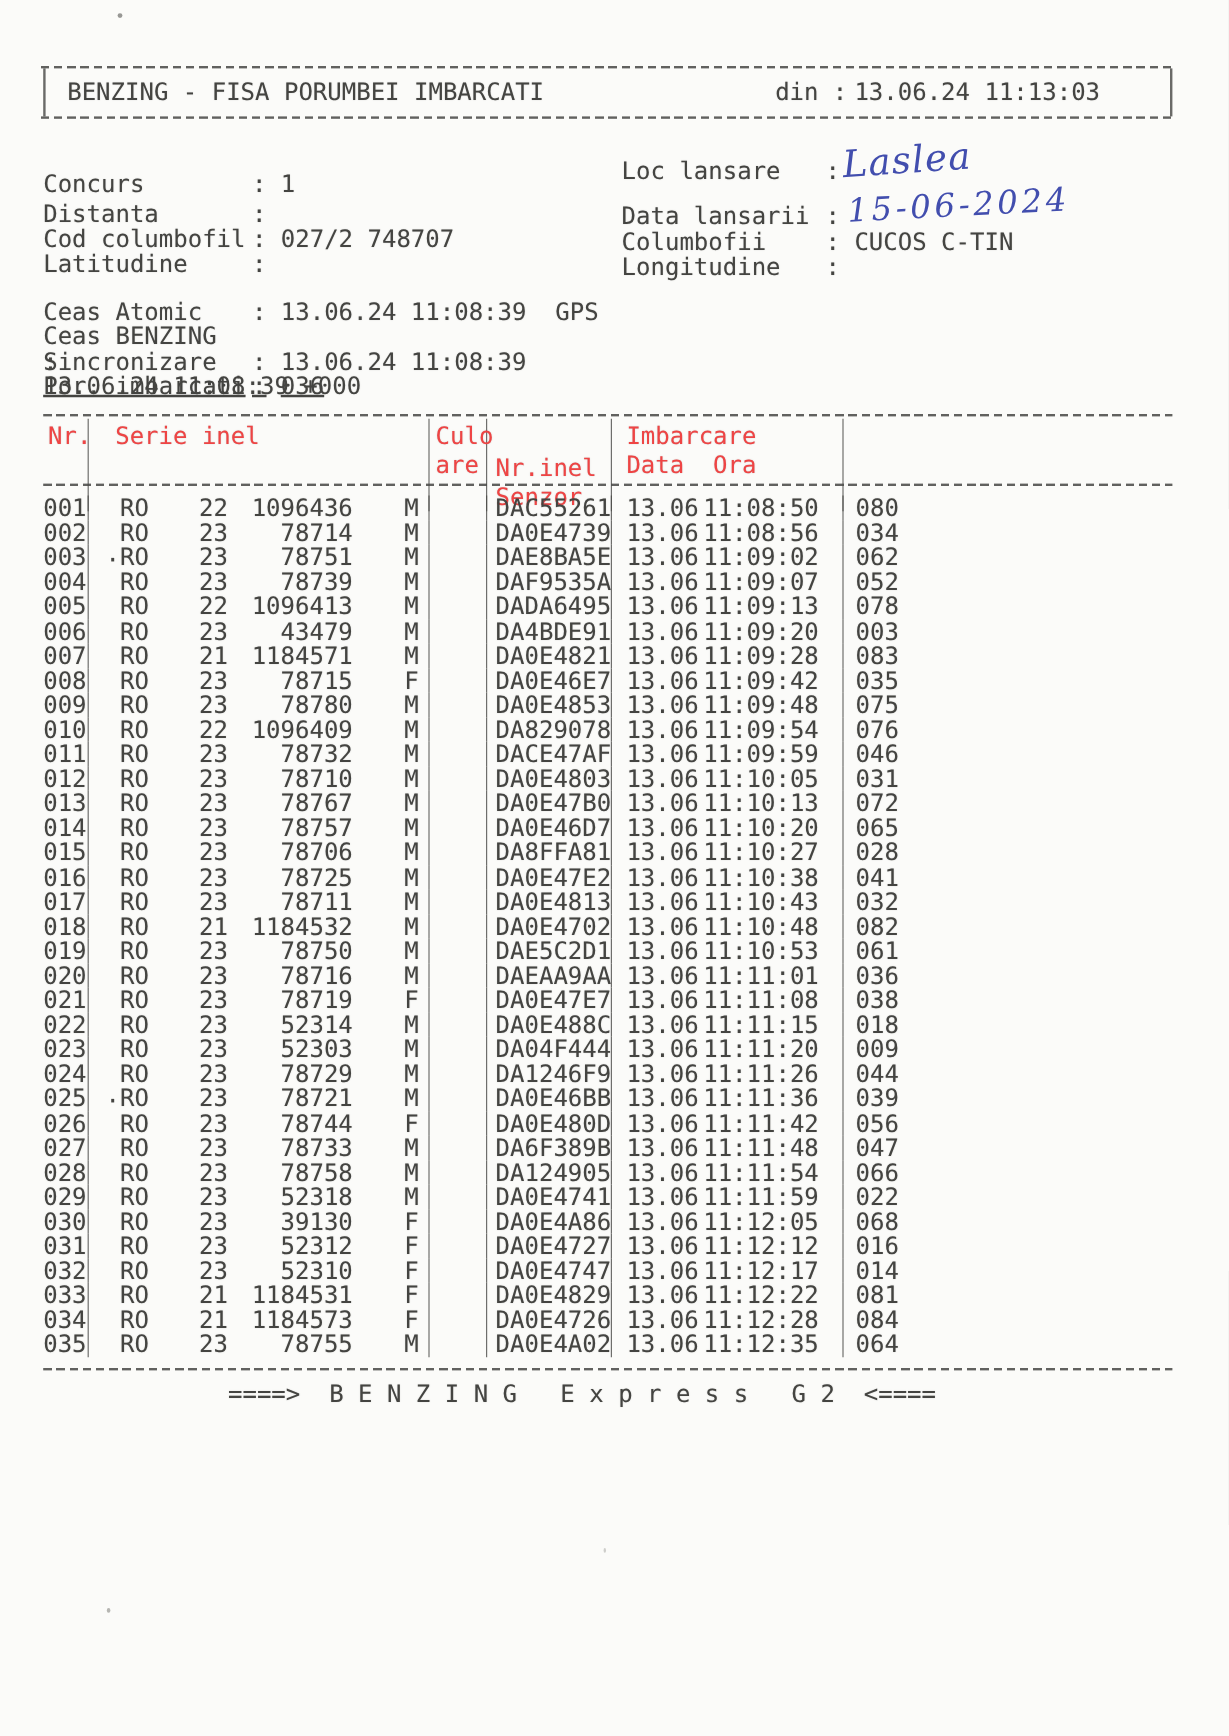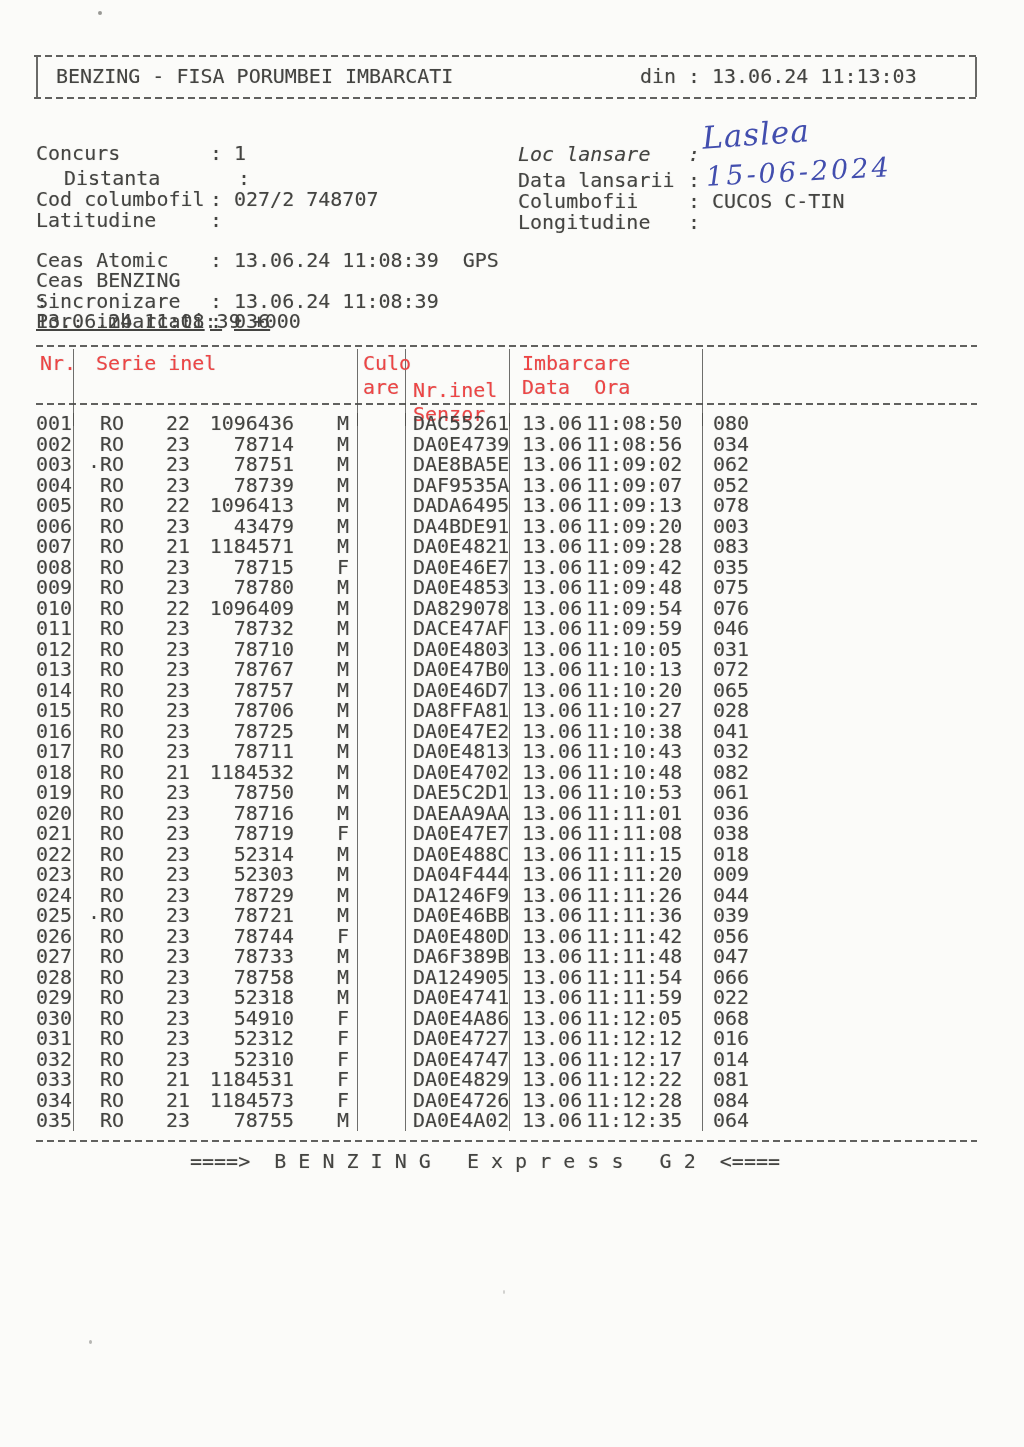--- a/index.html
+++ b/index.html
@@ -17,21 +17,21 @@
     line-height:20.5px;
     color:#444441;
     white-space:pre;
     text-shadow:0 0 1px rgba(90,90,90,.35);
   }
   .dash{
     position:absolute;height:2px;
     background:repeating-linear-gradient(90deg, rgba(70,70,68,.85) 0 7px, transparent 7px 11px);
   }
   
-  .hbox{position:absolute;left:36px;top:55px;width:941px;height:44px;}
+  .hbox{position:absolute;left:36px;top:55px;width:941px;height:44px;text-align:center;}
   .hbox .bar{position:absolute;top:2px;bottom:2px;width:2px;background:rgba(70,70,68,.8);}
   .hbox .bar.l{left:0;} .hbox .bar.r{right:0;}
   .hbox .t{top:0;left:-2px;right:-2px;} .hbox .b{bottom:0;left:-2px;right:-2px;}
   .hbox .title{left:20px;top:11px;}
   .din{position:absolute;left:604px;top:11px;display:flex;}
   .din .lbl{display:inline-block;width:48px;}
   .din .sep{display:inline-block;width:24px;}
   
   .iline{display:flex;}
   .iline .lbl{display:inline-block;width:174px;}
@@ -90,31 +90,31 @@
     <div class="bar r"></div>
     <div class="print title">BENZING - FISA PORUMBEI IMBARCATI</div>
     <div class="print din" style="left:604px;top:11px;">
       <span class="lbl">din</span><span class="sep">:</span><span>13.06.24 11:13:03</span>
     </div>
   </div>
 
   <div class="print iline" style="left:36px;top:125px;margin-top:18px;">
     <span class="lbl">Concurs</span><span class="sep">:</span><span>1</span>
   </div>
-  <div class="print iline" style="left:36px;top:168px;margin-left:28px;">
+  <div class="print iline" style="left:36px;top:168px;">
     <span class="lbl">Distanta</span><span class="sep">:</span><span></span>
   </div>
   <div class="print iline" style="left:36px;top:189px;">
     <span class="lbl">Cod columbofil</span><span class="sep">:</span><span>027/2 748707</span>
   </div>
   <div class="print iline" style="left:36px;top:210px;">
     <span class="lbl">Latitudine</span><span class="sep">:</span><span></span>
   </div>
 
-  <div class="print iline rcol" style="left:518px;top:144px;font-style:italic;">
+  <div class="print iline rcol" style="left:518px;top:132px;">
     <span class="lbl">Loc lansare</span><span class="sep">:</span><span></span>
   </div>
   <div class="print iline rcol" style="left:518px;top:170px;">
     <span class="lbl">Data lansarii</span><span class="sep">:</span><span></span>
   </div>
   <div class="print iline rcol" style="left:518px;top:191px;">
     <span class="lbl">Columbofii</span><span class="sep">:</span><span>CUCOS C-TIN</span>
   </div>
   <div class="print iline rcol" style="left:518px;top:212px;">
     <span class="lbl">Longitudine</span><span class="sep">:</span><span></span>
@@ -685,21 +685,21 @@
       </div>
       <div class="cell last obs">022</div>
     </div>
 
     <div class="row tgrid">
       <span class="rowmark"></span>
       <div class="cell">030</div>
       <div class="cell serie">
         <span class="country">RO</span>
         <span class="year">23</span>
-        <span class="num">54910</span>
+        <span class="num">39130</span>
         <span class="sex">F</span>
       </div>
       <div class="cell"></div>
       <div class="cell senz">DA0E4A86</div>
       <div class="cell imb">
         <span class="d">13.06</span>
         <span class="t">11:12:05</span>
       </div>
       <div class="cell last obs">068</div>
     </div>

